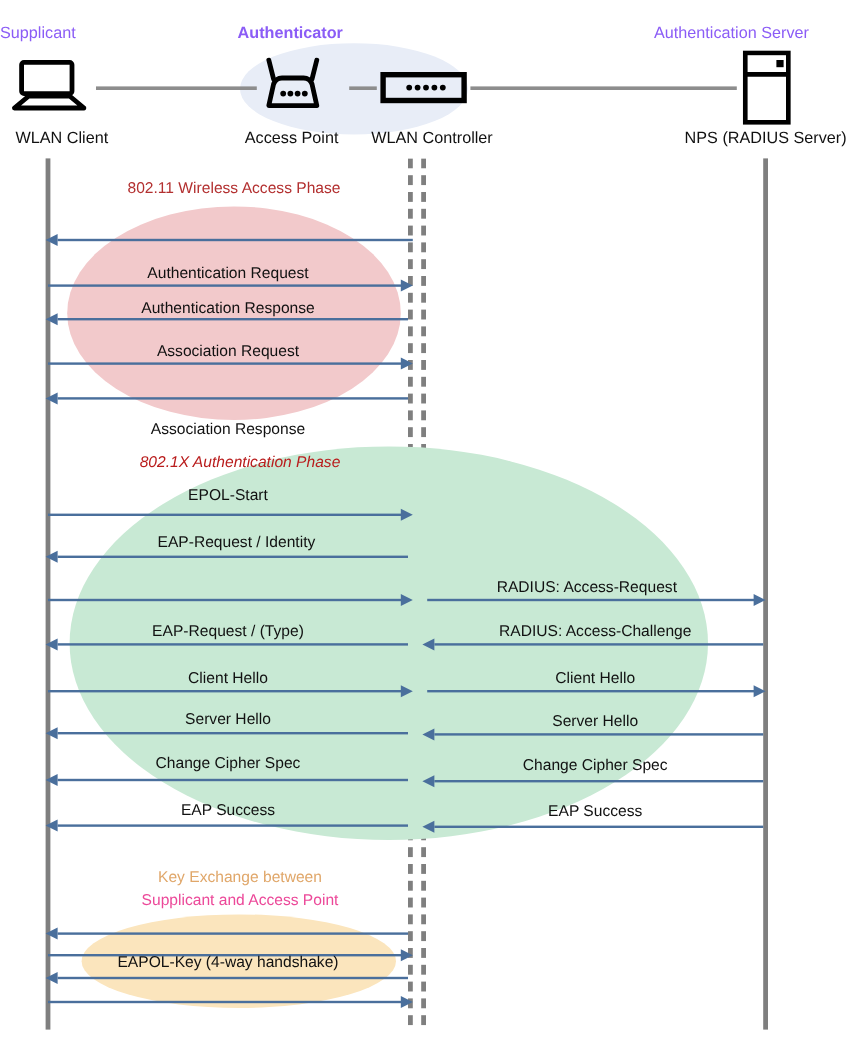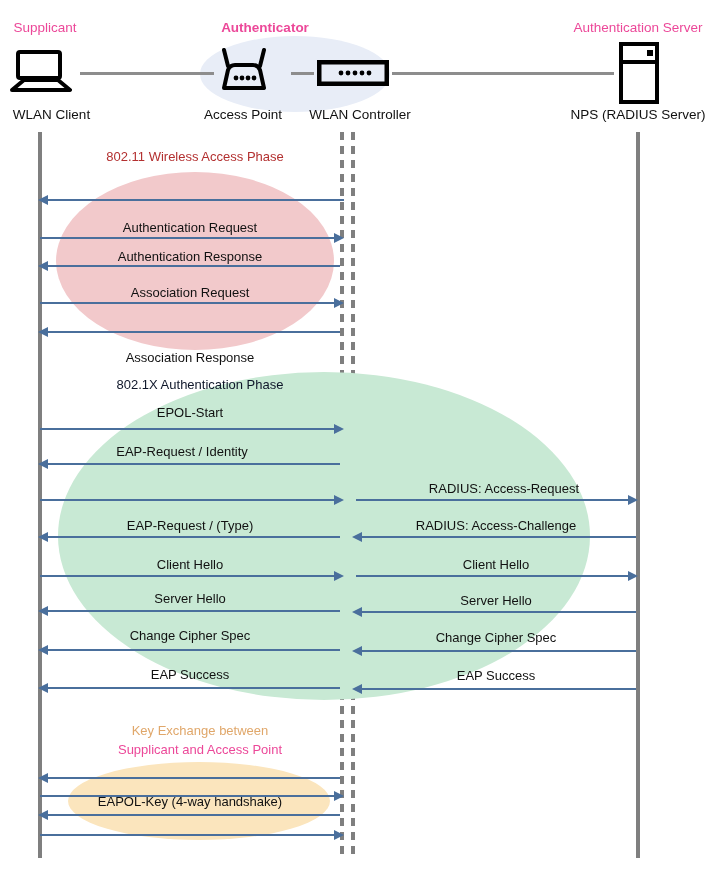--- a/index.html
+++ b/index.html
@@ -16,23 +16,23 @@
     width: 713px;
     height: 875px;
     background: #ffffff;
     overflow: hidden;
   }
 
   
   .actor-title {
     position: absolute;
     font-size: 13.5px;
-    color: #ec4899;
-    white-space: nowrap;
-    text-align: center;
+    color: #8b5cf6;
+    white-space: nowrap;
+    text-align: left;
   }
   .actor-label {
     position: absolute;
     font-size: 13.5px;
     color: #111111;
     white-space: nowrap;
     text-align: center;
   }
 
   .auth-halo {
@@ -189,34 +189,34 @@
   <div class="msg-label" style="left:40px; top:285px; width:300px;">Association Request</div>
   <div class="msg-line" style="left:40px; top:302px; width:296px;"></div>
   <div class="arrow-head arrow-right" style="left:334px; top:298px;"></div>
 
   <div class="msg-label" style="left:40px; top:331px; width:300px;margin-top:19px;">Association Response</div>
   <div class="msg-line" style="left:48px; top:331px; width:292px;"></div>
   <div class="arrow-head arrow-left" style="left:38px; top:327px;"></div>
 
   <div class="phase-ellipse" style="left:58px; top:372px; width:532px; height:328px; background:#c8e9d4;"></div>
 
-  <div class="phase-title" style="left:90px; top:375px; width:220px; color:#0f172a;">802.1X Authentication Phase</div>
+  <div class="phase-title" style="left:90px; top:375px; width:220px; color:#b91c1c;font-style:italic;">802.1X Authentication Phase</div>
 
   <div class="msg-label" style="left:40px; top:405px; width:300px;">EPOL-Start</div>
   <div class="msg-line" style="left:40px; top:428px; width:296px;"></div>
   <div class="arrow-head arrow-right" style="left:334px; top:424px;"></div>
 
-  <div class="msg-label" style="left:32px; top:444px; width:300px;">EAP-Request / Identity</div>
+  <div class="msg-label" style="left:47px; top:444px; width:300px;">EAP-Request / Identity</div>
   <div class="msg-line" style="left:48px; top:463px; width:292px;"></div>
   <div class="arrow-head arrow-left" style="left:38px; top:459px;"></div>
 
   <div class="msg-line" style="left:40px; top:499px; width:296px;"></div>
   <div class="arrow-head arrow-right" style="left:334px; top:495px;"></div>
 
-  <div class="msg-label" style="left:364px; top:481px; width:280px;">RADIUS: Access-Request</div>
+  <div class="msg-label" style="left:349px; top:481px; width:280px;">RADIUS: Access-Request</div>
   <div class="msg-line" style="left:356px; top:499px; width:274px;"></div>
   <div class="arrow-head arrow-right" style="left:628px; top:495px;"></div>
 
   <div class="msg-label" style="left:40px; top:518px; width:300px;">EAP-Request / (Type)</div>
   <div class="msg-line" style="left:48px; top:536px; width:292px;"></div>
   <div class="arrow-head arrow-left" style="left:38px; top:532px;"></div>
 
   <div class="msg-label" style="left:356px; top:518px; width:280px;">RADIUS: Access-Challenge</div>
   <div class="msg-line" style="left:362px; top:536px; width:274px;"></div>
   <div class="arrow-head arrow-left" style="left:352px; top:532px;"></div>

